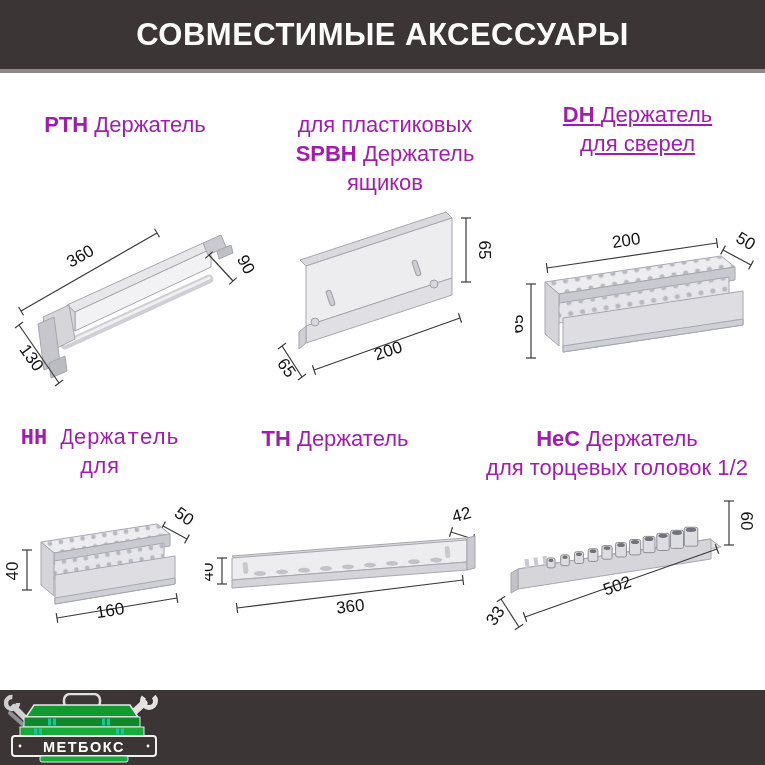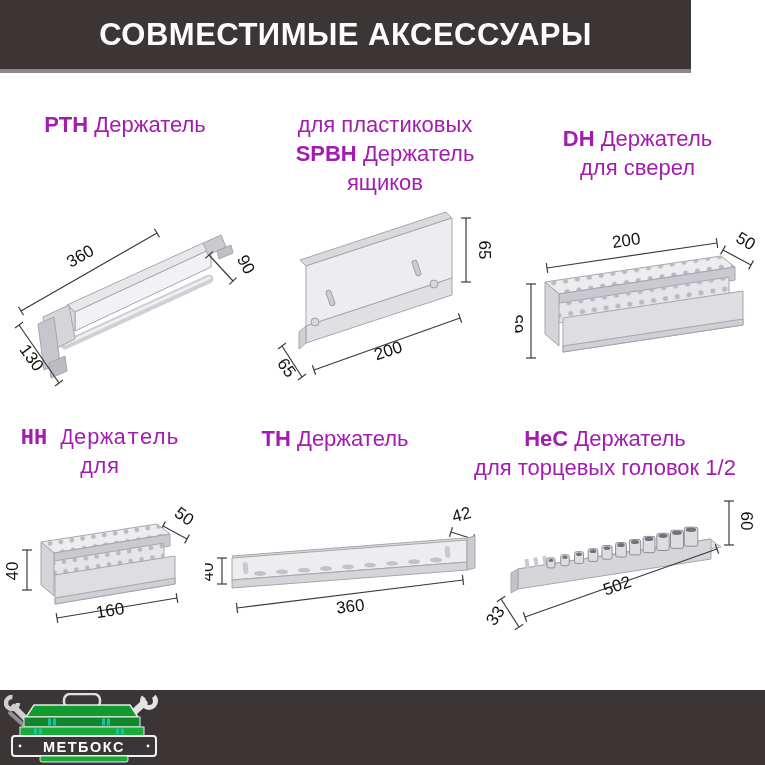--- a/index.html
+++ b/index.html
@@ -1,19 +1,19 @@
 <!DOCTYPE html>
 <html><head>
 <meta charset="utf-8">
 <style>
   html,body { margin:0; padding:0; }
   body { width:765px; height:765px; font-family:"Liberation Sans", sans-serif; background:#ffffff; }
   .page { position:relative; width:765px; height:765px; overflow:hidden; background:#ffffff; }
 
-  .banner { position:absolute; left:0; top:0; width:691px; height:69px; background:#3B3536;
+  .banner { position:absolute; left:0; top:0; width:765px; height:69px; background:#3B3536;
             border-bottom:4px solid #8C8889; display:flex; align-items:center; justify-content:center; }
   .banner-title { color:#FBFBFB; font-size:31px; font-weight:bold; letter-spacing:0.5px; }
 
   .card-title { position:absolute; text-align:center; font-size:22px; line-height:29px; color:#a21caf; }
   .card-title b { font-weight:bold; }
   .illus { position:absolute; }
 
   .dl { stroke:#3A3A3A; stroke-width:1.2; fill:none; }
   .dt { font-size:17px; fill:#121212; text-anchor:middle; font-family:"Liberation Sans",sans-serif; }
   .m  { stroke:#A6A6AE; stroke-width:1; }
@@ -35,21 +35,21 @@
   <div class="card-title" style="left:10px; top:110px; width:230px;">
     <div><b>PTH</b> <span>Держатель</span></div>
   </div>
 
   <div class="card-title" style="left:265px; top:110px; width:240px;">
     <div>для пластиковых</div>
     <div><b>SPBH</b> <span>Держатель</span></div>
     <div>ящиков</div>
   </div>
 
-  <div class="card-title" style="left:520px; top:124px; width:235px;">
+  <div class="card-title" style="left:520px; top:100px; width:235px;text-decoration:underline;">
     <div><b>DH</b> <span>Держатель</span></div>
     <div>для сверел</div>
   </div>
 
   <svg class="illus" style="left:5px; top:205px;" width="250" height="195" viewBox="0 0 250 195">
 
     <line class="dl" x1="16" y1="106" x2="152" y2="28"></line>
     <line class="dl" x1="13.5" y1="101.7" x2="18.5" y2="110.3"></line>
     <line class="dl" x1="149.5" y1="23.7" x2="154.5" y2="32.3"></line>
     <text class="dt" x="78" y="56" transform="rotate(-30,78,56)">360</text>
@@ -136,21 +136,21 @@
 
   <div class="card-title" style="left:10px; top:424px; width:180px;font-family:Liberation Mono, monospace;">
     <div><b>HH</b> <span>Держатель</span></div>
     <div>для</div>
   </div>
 
   <div class="card-title" style="left:250px; top:424px; width:170px;">
     <div><b>TH</b> <span>Держатель</span></div>
   </div>
 
-  <div class="card-title" style="left:468px; top:424px; width:274px;">
+  <div class="card-title" style="left:480px; top:424px; width:274px;">
     <div><b>HeC</b> <span>Держатель</span></div>
     <div>для торцевых головок 1/2</div>
   </div>
 
   <svg class="illus" style="left:5px; top:496px;" width="235" height="148" viewBox="0 0 235 148">
     <defs>
       <pattern id="hhHoles" width="11" height="10" patternUnits="userSpaceOnUse" patternTransform="rotate(-9)">
         <circle cx="4" cy="4" r="2.4" fill="#B9B9C1"></circle>
       </pattern>
     </defs>

